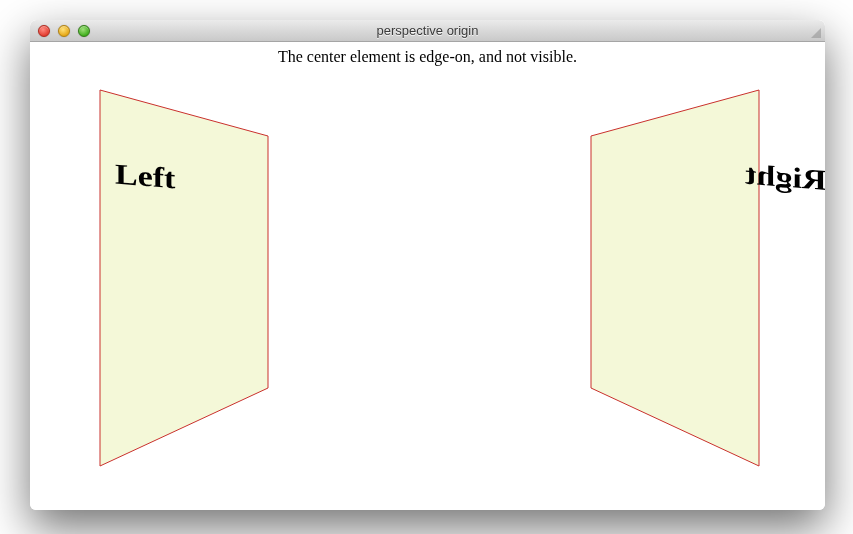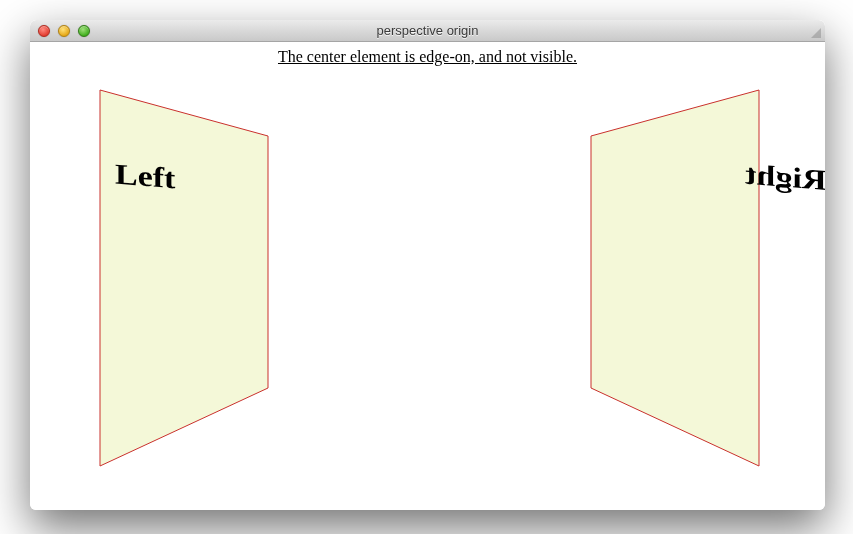--- a/index.html
+++ b/index.html
@@ -13,21 +13,20 @@
     }
     .shadow-wrap {
       position: absolute;
       top: 20px; left: 30px;
       width: 795px;
       height: 490px;
       border-radius: 6px;
       box-shadow: 0 18px 45px rgba(0,0,0,0.55);
       background: #fff;
       overflow: hidden;
-      text-decoration: underline;
     }
     .titlebar {
       height: 22px;
       background: linear-gradient(to bottom, #ebebeb 0%, #d9d9d9 50%, #c9c9c9 100%);
       border-bottom: 1px solid #a5a5a5;
       border-top-left-radius: 6px;
       border-top-right-radius: 6px;
       position: relative;
       display: flex;
       align-items: center;

